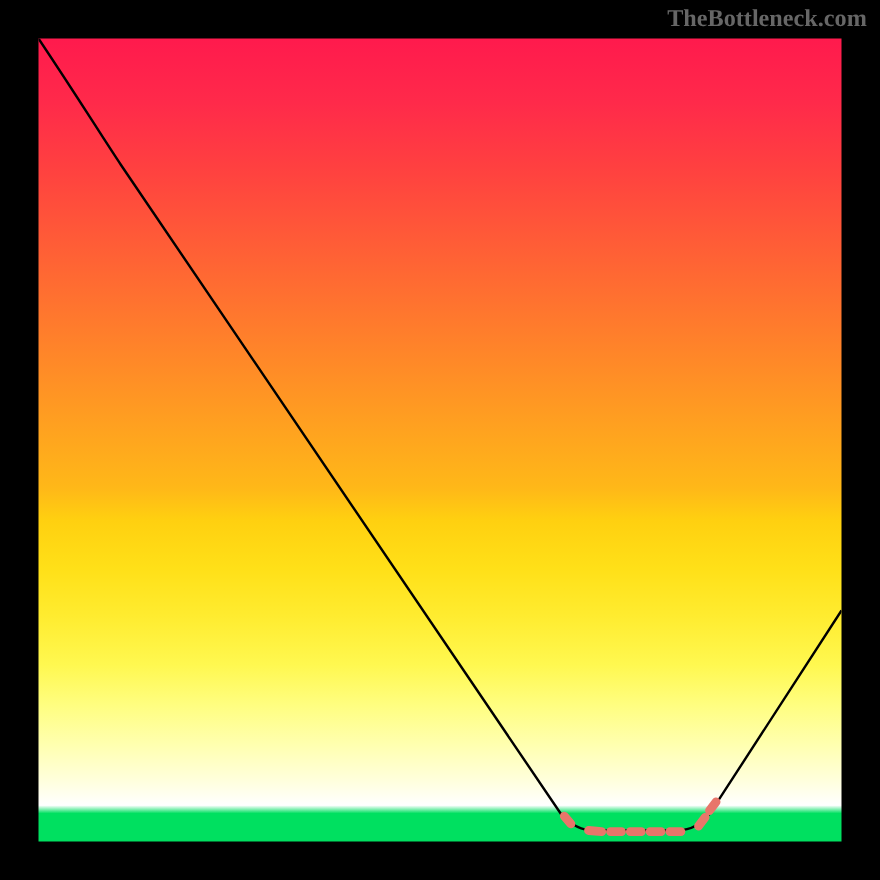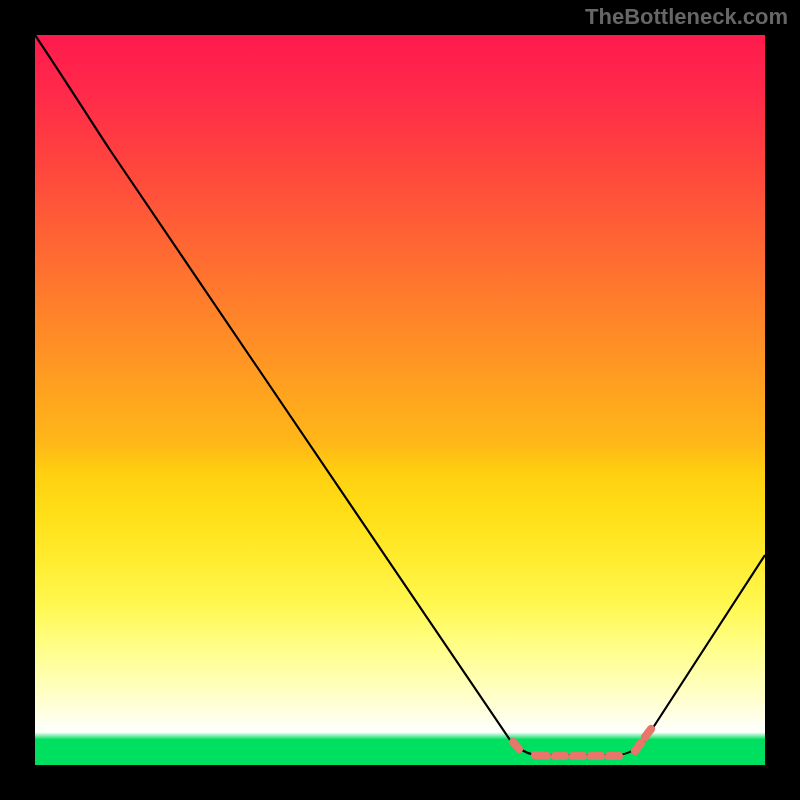--- a/index.html
+++ b/index.html
@@ -12,20 +12,21 @@
     overflow: hidden;
   }
   .attribution {
     position: absolute;
     top: 4px;
     right: 12px;
     color: #666;
     font-size: 22px;
     font-weight: bold;
     z-index: 10;
+    font-family: Liberation Serif, serif;
   }
   .plot-area {
     position: absolute;
     left: 35px;
     top: 35px;
     width: 730px;
     height: 730px;
   }
   .gradient-bg {
     position: absolute;

